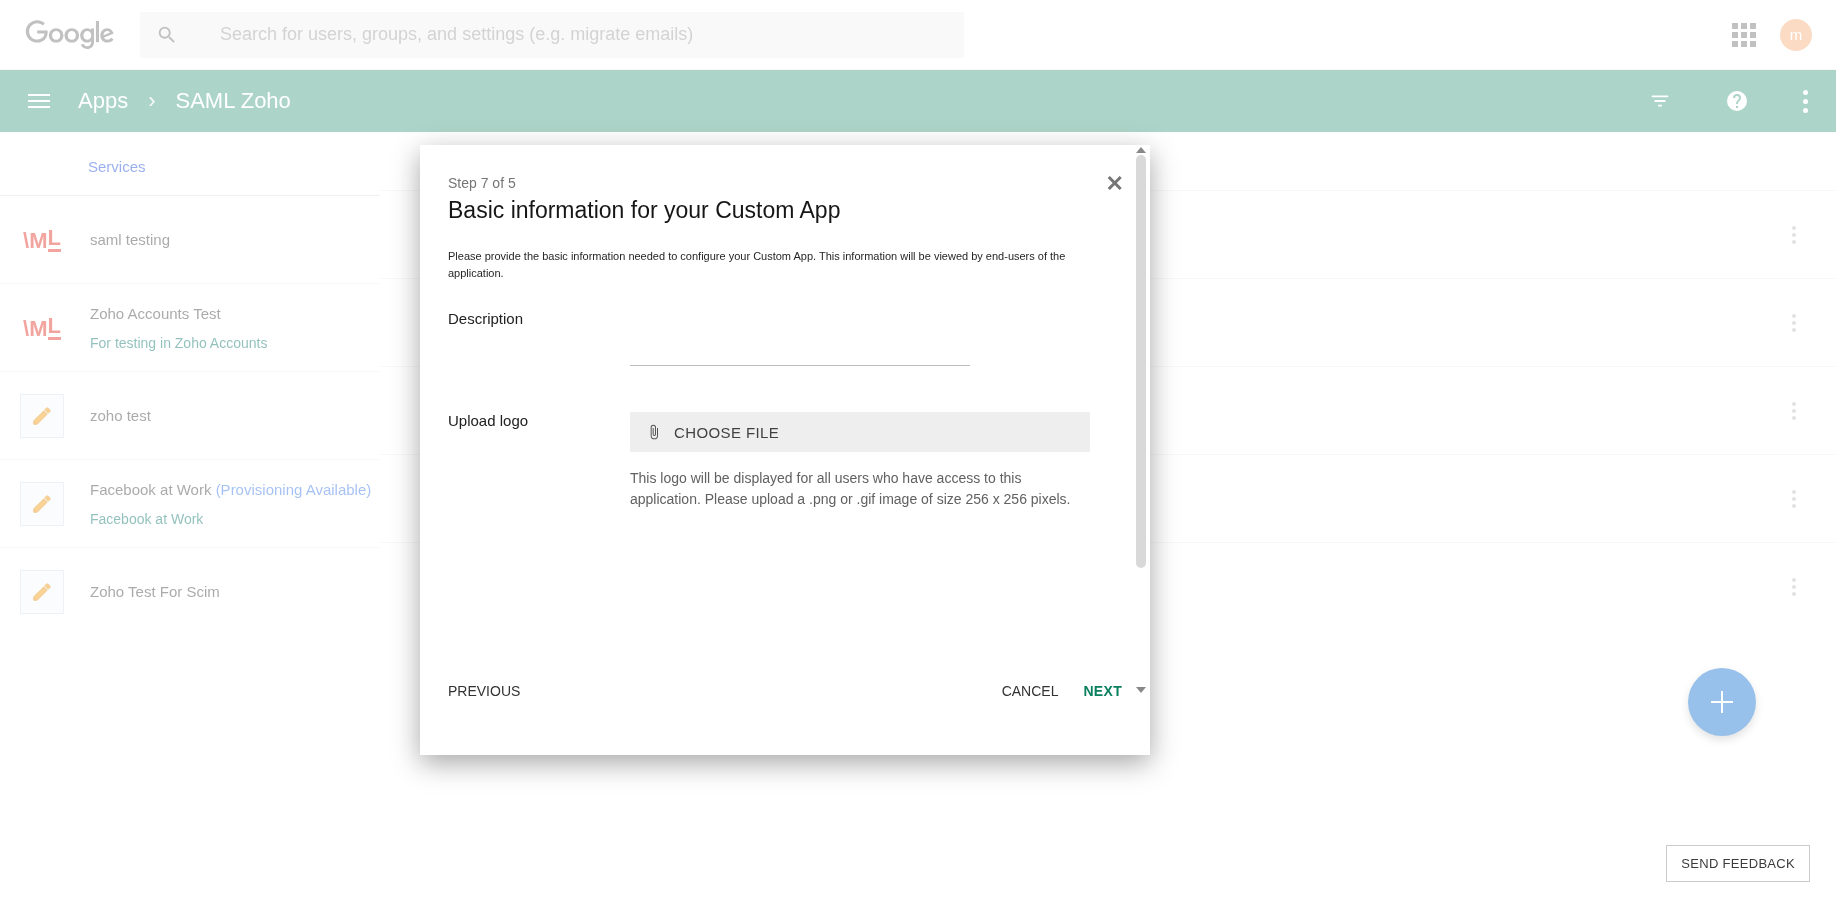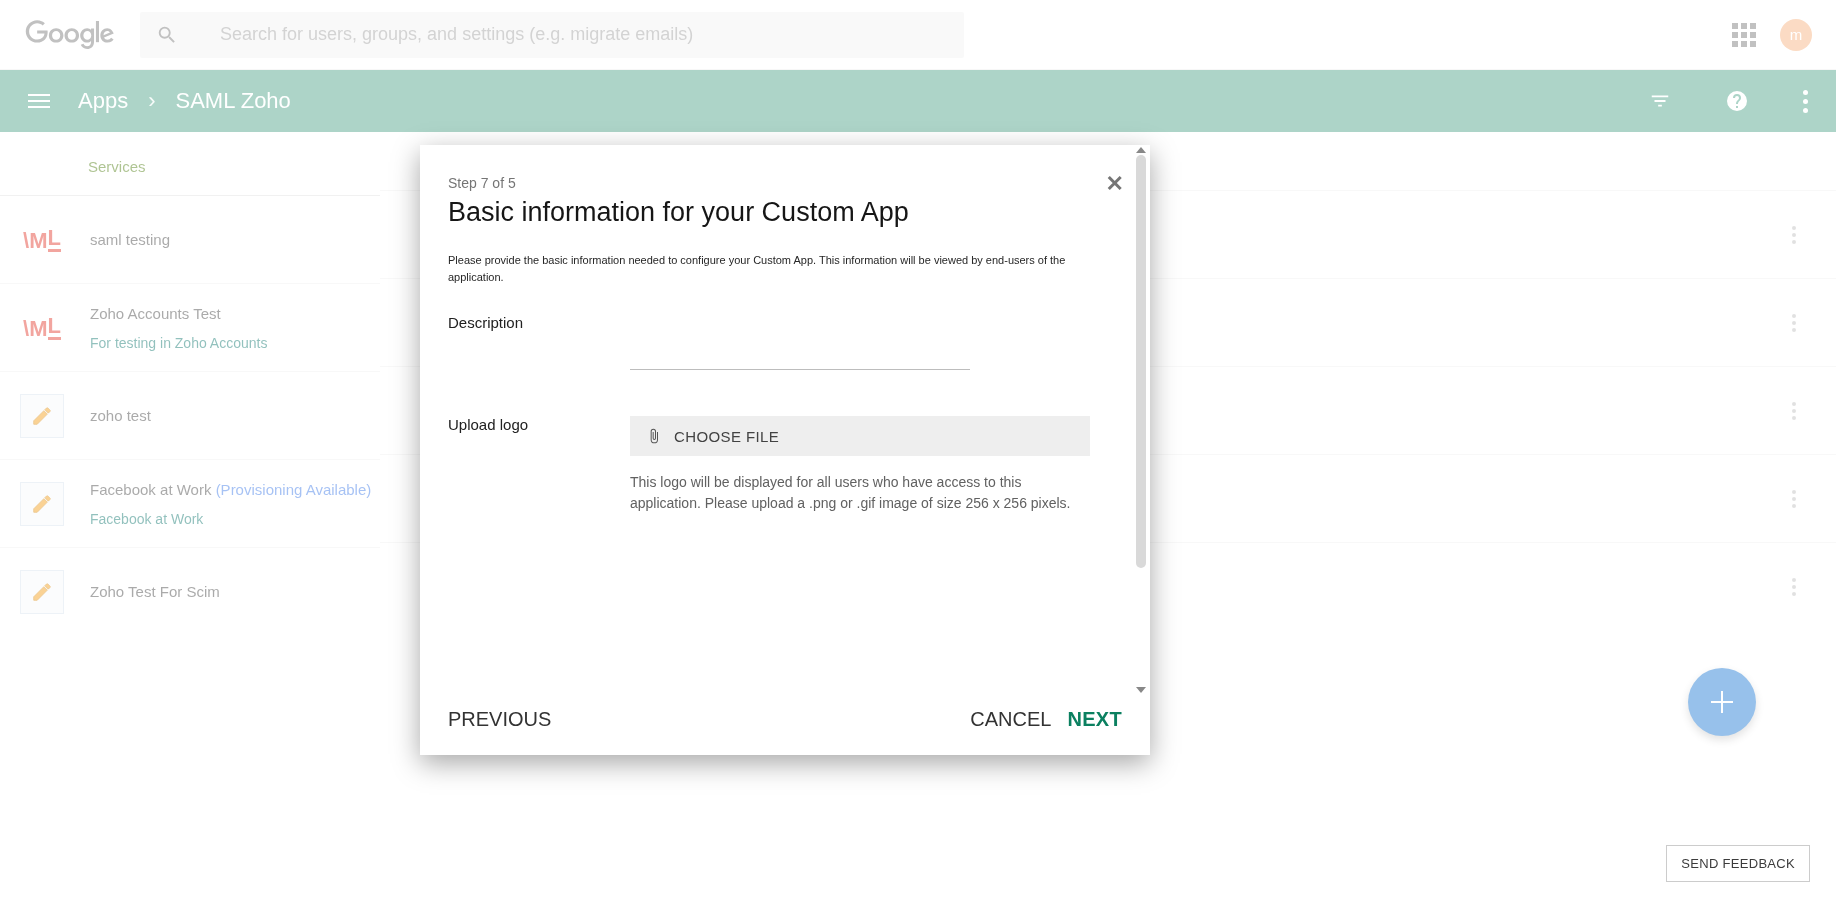--- a/index.html
+++ b/index.html
@@ -26,21 +26,21 @@
   .crumbs { display:flex; align-items:center; gap:20px; font-size:22px; }
   .crumb-sep { font-size:22px; opacity:.9; }
   .bar-right { margin-left:auto; display:flex; align-items:center; gap:54px; }
   .bar-right svg { fill:#fff; }
   .dots-v { display:flex; flex-direction:column; gap:4px; }
   .dots-v span { width:5px; height:5px; border-radius:50%; background:#fff; }
 
   
   .content { display:flex; }
   .sidebar { width:380px; padding:26px 0 0 0; }
-  .sidebar-header { padding-left:88px; color:#4d7c0f; font-size:15px; font-weight:500; }
+  .sidebar-header { padding-left:88px; color:#1d4ed8; font-size:15px; font-weight:500; }
   .services { margin-top:20px; }
   .service { display:flex; align-items:center; height:88px; padding-left:20px; border-top:1px solid #f0f0f0; }
   .service:first-child { border-top:1px solid #e0e0e0; }
   .service .icon { width:44px; height:44px; background:#fff; border:1px solid #ddd; display:flex; align-items:center; justify-content:center; }
   .saml-icon { display:flex; align-items:flex-end; }
   .saml-icon span { font-weight:900; color:#e2382c; font-size:22px; line-height:1; }
   .service .txt { margin-left:26px; }
   .service .title { font-size:15px; color:#444; }
   .service .sub { font-size:14px; color:#0f766e; margin-top:13px; }
   .prov-link { color:#3b78e7; }
@@ -60,37 +60,37 @@
 
   
   .modal { position:absolute; width:730px; left:420px; top:145px; height:610px; background:#fff; box-shadow:0 8px 26px rgba(0,0,0,.35); z-index:10; padding:30px 28px 0 28px; display:flex; flex-direction:column; }
   .modal-scroll-track { position:absolute; right:4px; top:10px; bottom:70px; width:10px; }
   .modal-scroll-thumb { position:absolute; left:0; top:0; width:10px; height:78%; background:#d9d9d9; border-radius:5px; }
   .scroll-arrow { position:absolute; left:0; width:0; height:0; border-left:5px solid transparent; border-right:5px solid transparent; }
   .scroll-arrow.up { top:-8px; border-bottom:6px solid #888; }
   .scroll-arrow.down { bottom:-8px; border-top:6px solid #888; }
 
   .step { color:#757575; font-size:14px; }
-  .modal h1 { font-size:27px; font-weight:500; color:#161616; margin-top:6px; }
+  .modal h1 { font-size:23px; font-weight:500; color:#161616; margin-top:6px; }
   .close-x { position:absolute; top:26px; right:26px; font-size:22px; color:#757575; cursor:pointer; font-weight:bold; }
   .modal-desc { margin-top:24px; font-size:11px; color:#262626; line-height:1.55; max-width:650px; }
 
   .form { margin-top:28px; }
   .form-row { display:flex; align-items:flex-start; margin-bottom:12px; }
   .form-label { width:182px; font-size:15px; color:#212121; font-weight:500; }
   .form-input { width:340px; border:none; border-bottom:2px solid #0b8060; height:26px; background:transparent; outline:none; font-size:15px; }
   .form-textarea { width:340px; border:none; border-bottom:1px solid #bdbdbd; height:56px; background:transparent; outline:none; resize:none; font-size:15px; }
 
   .upload-section { display:flex; align-items:flex-start; margin-top:46px; }
   .choose-file { display:flex; align-items:center; gap:12px; background:#eeeeee; padding:10px 16px; font-size:15px; color:#424242; font-weight:500; letter-spacing:.4px; }
   .upload-hint { margin-top:16px; font-size:14px; color:#616161; line-height:1.5; width:460px; }
 
-  .modal-footer { margin-top:auto; display:flex; align-items:center; height:72px; font-size:20px; font-weight:500; }
+  .modal-footer { margin-top:auto; display:flex; height:72px; font-size:14px; font-weight:500; }
   .prev-btn { color:#333; }
-  .footer-right { margin-left:auto; display:flex; gap:16px; }
+  .footer-right { margin-left:auto; display:flex; gap:25px; }
   .cancel-btn { color:#333; }
   .next-btn { color:#0b8060; font-weight:700; letter-spacing:.3px; }
 
 </style>
 </head>
 <body>
 
 <div class="top-header">
   <div class="google-logo">
     <svg viewBox="0 0 272 92" width="92" height="30">

